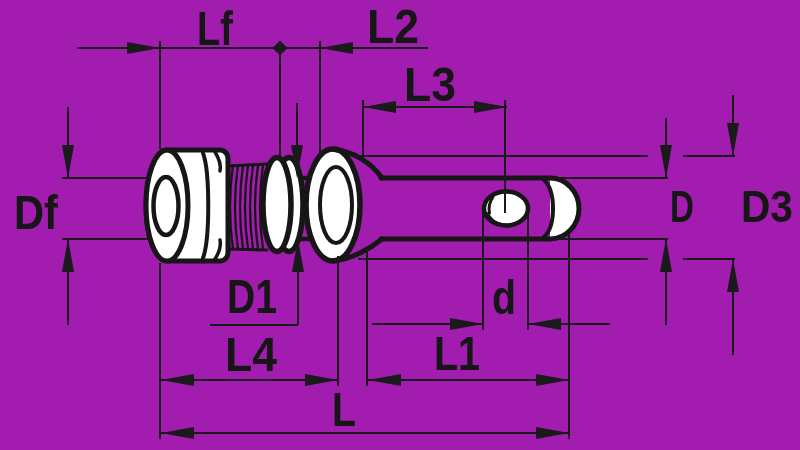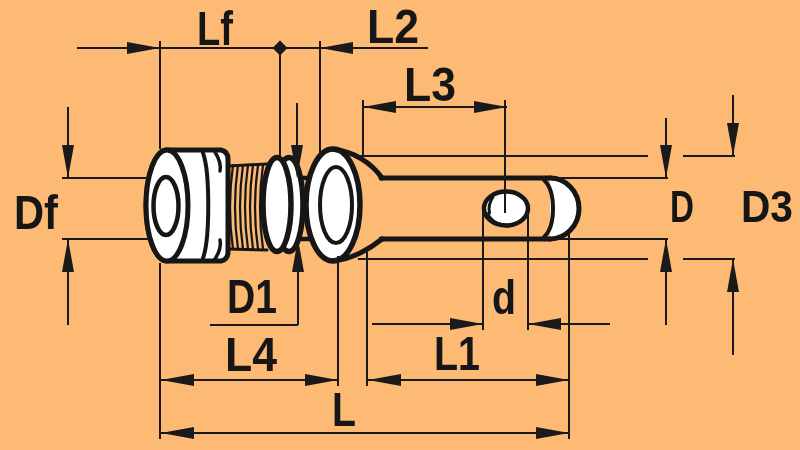--- a/index.html
+++ b/index.html
@@ -1,19 +1,19 @@
 <!DOCTYPE html>
 <html><head>
 <meta charset="utf-8">
 <style>
   html,body{margin:0;padding:0;background:#e8e8e8;}
   .sheet{
     position:relative;
     width:800px;height:450px;
-    background:#fdba74;
+    background:#a21caf;
     overflow:hidden;
     font-family:"Liberation Sans", sans-serif;
   }
   svg{display:block;}
   .lbl{
     font-family:"Liberation Sans", sans-serif;
     font-weight:bold;
     font-size:48px;
     fill:#161616;
   }

